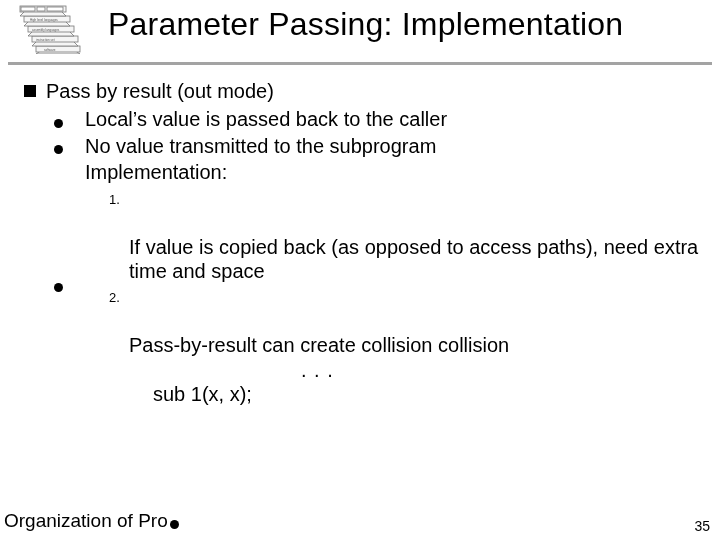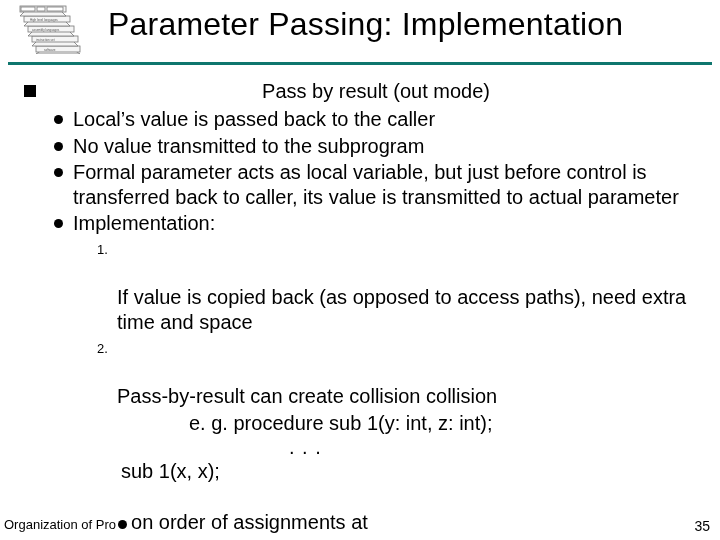--- a/index.html
+++ b/index.html
@@ -15,21 +15,21 @@
   }
   .slide {
     width: 720px;
     height: 540px;
     position: relative;
     box-sizing: border-box;
   }
   .header {
     position: relative;
     height: 62px;
-    border-bottom: 3px solid #0f766e;
+    border-bottom: 3px solid #a3a3a3;
     margin: 0 8px 0 8px;
   }
   .logo {
     position: absolute;
     left: 0px;
     top: 4px;
     width: 88px;
     height: 50px;
   }
   .logo svg { display: block; }
@@ -53,26 +53,26 @@
     gap: 10px;
     margin-bottom: 4px;
   }
   .lvl1 .bullet-mark {
     width: 12px;
     height: 12px;
     background: #000;
     margin-top: 6px;
     flex: 0 0 auto;
   }
-  .lvl1-text { flex: 1 1 auto; text-align: center; }
+  .lvl1-text { flex: 1 1 auto; }
   .lvl2-list { margin-left: 30px; }
   .lvl2 {
     display: flex;
-    align-items: flex-start;
-    gap: 10px;
+    align-items: center;
+    gap: 22px;
     margin-top: 2px;
   }
   .lvl2 .disc {
     width: 9px;
     height: 9px;
     border-radius: 50%;
     background: #000;
     margin-top: 8px;
     flex: 0 0 auto;
   }
@@ -86,40 +86,40 @@
   }
   .lvl3 .num {
     font-size: 13px;
     margin-top: 5px;
     min-width: 14px;
   }
   .lvl3-text { flex: 1 1 auto; margin-top: 48px; }
   .eg-block { margin-left: 116px; margin-top: 2px; }
   .eg-line { }
   .dots-line { margin-left: 216px; letter-spacing: 1px; }
-  .call-line { margin-left: 48px; }
+  .call-line { margin-left: 68px; }
   .footer-line {
     position: absolute;
     left: 0;
     bottom: 6px;
     width: 720px;
     font-size: 20px;
     white-space: nowrap;
   }
   .footer-overlap {
     position: absolute;
     left: 4px;
     bottom: 0;
     font-size: 20px;
     display: flex;
     align-items: flex-end;
     gap: 0;
   }
   .footer-overlap .small {
-    font-size: 13px;
+    font-size: 19px;
     padding-bottom: 2px;
   }
   .footer-overlap .disc2 {
     width: 9px;
     height: 9px;
     border-radius: 50%;
     background: #000;
     margin: 0 4px 5px 2px;
     display: inline-block;
   }
@@ -174,49 +174,41 @@
       <div class="lvl2">
         <div class="disc"></div>
         <div class="lvl2-text">Local’s value is passed back to the caller</div>
       </div>
       <div class="lvl2">
         <div class="disc"></div>
         <div class="lvl2-text">No value transmitted to the subprogram</div>
       </div>
       <div class="lvl2">
         <div class="disc"></div>
-        <div class="lvl2-text">Formal parameter acts as local variable, but just before control is transferred back to caller, its value is transmitted to actual parameter</div>
-      </div>
-      <div class="lvl2">
-        <div class="disc"></div>
         <div class="lvl2-text">
           <span>Implementation:</span>
           <div class="lvl3-list">
             <div class="lvl3">
               <div class="num">1.</div>
               <div class="lvl3-text">If value is copied back (as opposed to access paths), need extra time and space</div>
             </div>
             <div class="lvl3">
               <div class="num">2.</div>
               <div class="lvl3-text">Pass-by-result can create collision collision</div>
             </div>
           </div>
-          <div class="eg-block">
-            <div class="eg-line">e. g.  procedure sub 1(y: int, z: int);</div>
-          </div>
           <div class="dots-line">. . .</div>
           <div class="call-line">sub 1(x, x);</div>
         </div>
       </div>
     </div>
   </div>
 
   <div class="footer-line">
     <div class="footer-overlap">
       <span class="small">Organization of Pro</span>
       <span class="disc2"></span>
-      <span> on order of assignments at</span>
     </div>
   </div>
 
   <div class="page-num">35</div>
 
 </div>
 
 </body></html>

